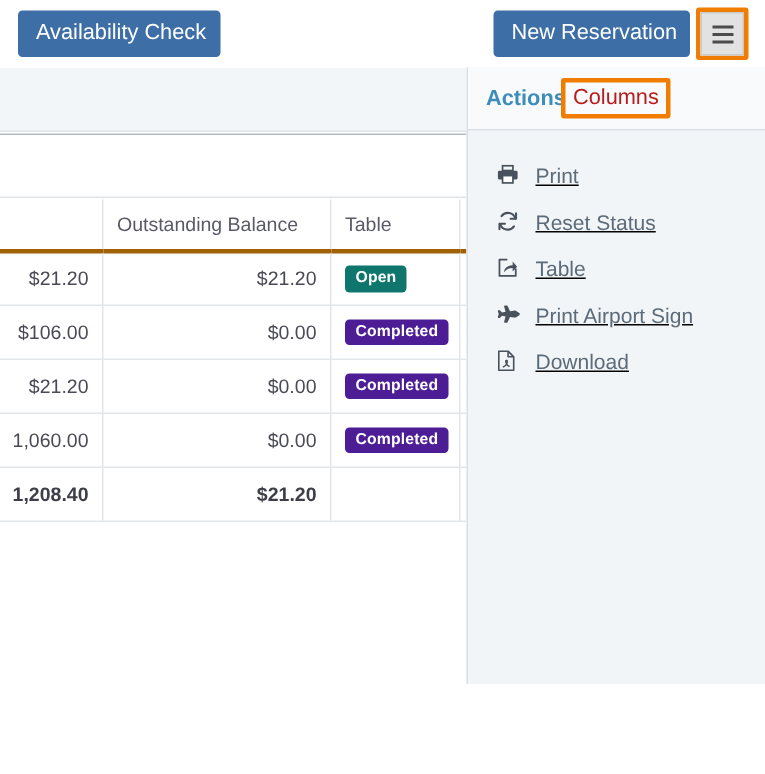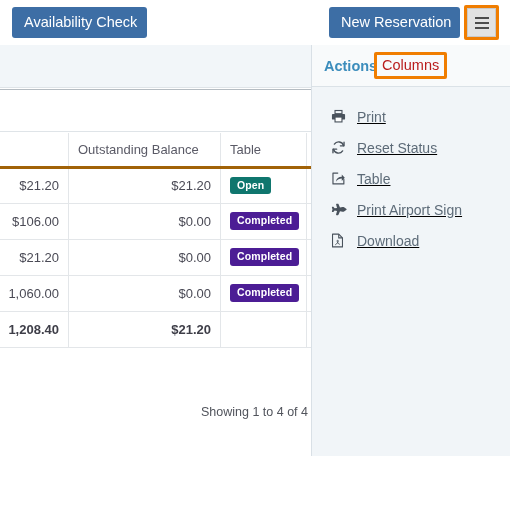--- a/index.html
+++ b/index.html
@@ -341,21 +341,20 @@
         </tr>
         <tr class="totals">
           <td class="num">1,208.40</td>
           <td class="num">$21.20</td>
           <td></td>
           <td></td>
         </tr>
       </tbody>
     </table>
 
-    <div class="showing">Showing 1 to 4 of 4</div>
   </div>
 
   <div class="panel">
 
     <div class="panel-tabs">
       <div class="tab" id="tab-actions">Actions</div>
       <div id="tab-columns-wrap">
         <div class="tab" id="tab-columns">Columns</div>
       </div>
     </div>

